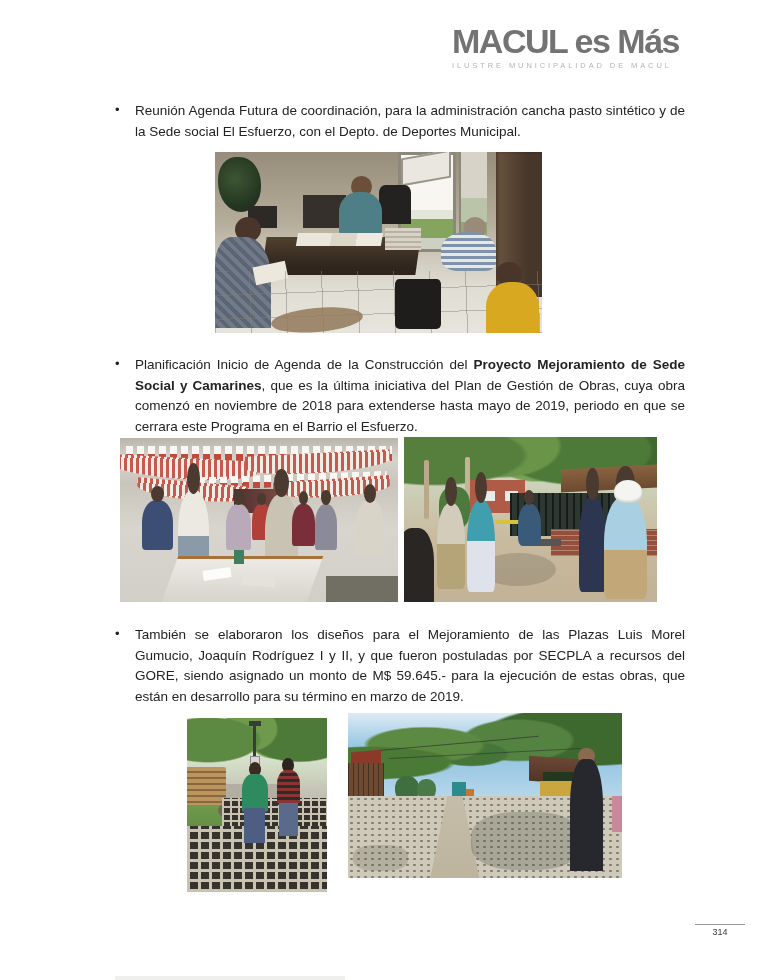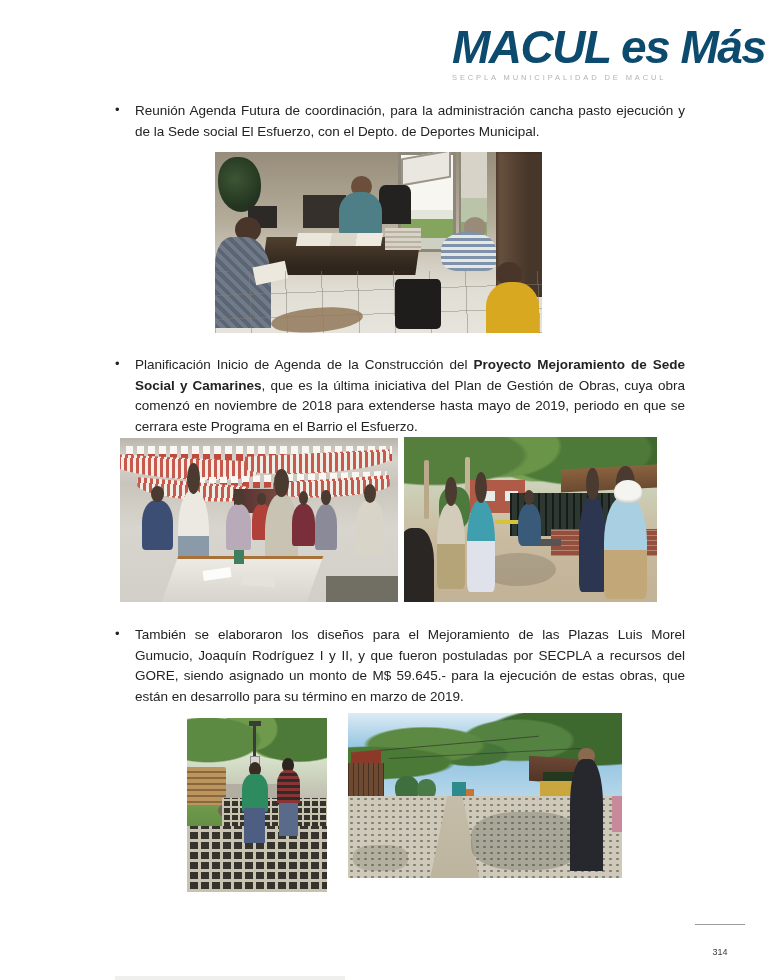--- a/index.html
+++ b/index.html
@@ -9,21 +9,21 @@
 
   
   .mmmm{position:absolute;left:296px;top:20px;font-size:47px;font-weight:800;
         letter-spacing:-2px;line-height:1;}
   .m{-webkit-background-clip:text;background-clip:text;color:transparent;display:inline-block;}
   .m1{background-image:linear-gradient(105deg,#e84b31 5%,#f0a21e 25%,#f5e317 50%,#38b6d3 80%);}
   .m2{background-image:linear-gradient(115deg,#cfe34a 2%,#35b0d9 30%,#2fa8d5 100%);}
   .m3{background-image:linear-gradient(150deg,#e857a5 12%,#4fc3d9 48%,#59b947 85%);}
   .m4{background-image:linear-gradient(105deg,#d967b8 5%,#8cc63f 50%,#f0892f 95%);}
   .brand-text{position:absolute;left:452px;top:24px;}
-  .brand-name{font-size:46px;font-weight:800;letter-spacing:-1.5px;color:#0c4a6e;line-height:1;font-style:italic;}
+  .brand-name{font-size:34px;font-weight:800;letter-spacing:-1.5px;color:#737373;line-height:1;}
   .brand-tagline{font-size:7.5px;letter-spacing:2.9px;color:#b3b3b3;margin-top:3px;white-space:nowrap;}
 
   
   .bullet{position:absolute;left:113px;width:572px;}
   .b1{top:101px;} .b2{top:355px;} .b3{top:625px;}
   .dot{position:absolute;left:2px;top:1px;font-size:13px;color:#222;}
   .btext{margin:0 0 0 22px;text-align:justify;font-size:13.5px;line-height:20.7px;color:#232323;}
   .btext strong{font-weight:bold;}
 
   
@@ -47,36 +47,36 @@
              mask:repeating-linear-gradient(90deg,#000 0 7px,transparent 7px 11px);}
   .swag{background:repeating-linear-gradient(90deg,#c65a4e 0 3px,#f1eee6 3px 6px);
         border-radius:0 0 45% 55%;}
   .gridpav{background-color:#35332b;
         background-image:repeating-linear-gradient(90deg,#c8c2b0 0 2px,transparent 2px 8px),
                          repeating-linear-gradient(0deg,#c8c2b0 0 2px,transparent 2px 7px);}
 
   
   .pageline{position:absolute;left:695px;top:924px;width:50px;height:1px;background:#9a9a9a;}
   .pagenum{position:absolute;left:695px;top:927px;width:50px;text-align:center;
-           font-size:9px;color:#3a3a3a;margin-top:20px;}
+           font-size:9px;color:#3a3a3a;}
   .edge-artifact{position:absolute;left:115px;top:976px;width:230px;height:4px;background:#efefee;}
 </style>
 </head>
 <body>
 
 <div class="page">
 
   <div class="brand-text">
     <div class="brand-name">MACUL es Más</div>
-    <div class="brand-tagline">SECPLA MUNICIPALIDAD DE MACUL</div>
+    <div class="brand-tagline">ILUSTRE MUNICIPALIDAD DE MACUL</div>
   </div>
 
   <div class="bullet b1">
     <span class="dot">•</span>
-    <p class="btext">Reunión Agenda Futura de coordinación, para la administración cancha pasto ejecución y de la Sede social El Esfuerzo, con el Depto. de Deportes Municipal.</p>
+    <p class="btext">Reunión Agenda Futura de coordinación, para la administración cancha pasto sintético y de la Sede social El Esfuerzo, con el Depto. de Deportes Municipal.</p>
   </div>
 
   <div class="photo" id="ph1">
     <div class="a" style="left:1%;top:3%;width:13%;height:30%;background:radial-gradient(circle at 40% 40%,#3d5534,#22331f 70%);border-radius:45% 55% 50% 60%;"></div>
     <div class="a" style="left:56%;top:0;width:16%;height:52%;background:linear-gradient(180deg,#f7f6f1 0 58%,#e3e6da 58% 68%,#85a45e 68% 88%,#cdd0c2 88%);border:3px solid #8d887b;"></div>
     <div class="a" style="left:57%;top:1%;width:14%;height:13%;background:#e9e7df;border:2px solid #9a958a;transform:skewY(-10deg);"></div>
     <div class="a" style="left:74.5%;top:0;width:8%;height:64%;background:linear-gradient(180deg,#d7d3c8 0 40%,#b9c4a8 40% 60%,#8fa873 60% 75%,#c9c5b8 75%);border-left:2px solid #8d887b;"></div>
     <div class="a" style="right:0;top:0;width:14%;height:80%;background:linear-gradient(90deg,#6b5340,#47362a 70%);box-shadow:inset 2px 0 3px rgba(0,0,0,.3);"></div>
     <div class="a" style="left:27%;top:24%;width:13%;height:18%;background:#35302b;"></div>
     <div class="a" style="left:10%;top:30%;width:9%;height:12%;background:#2c2926;"></div>

